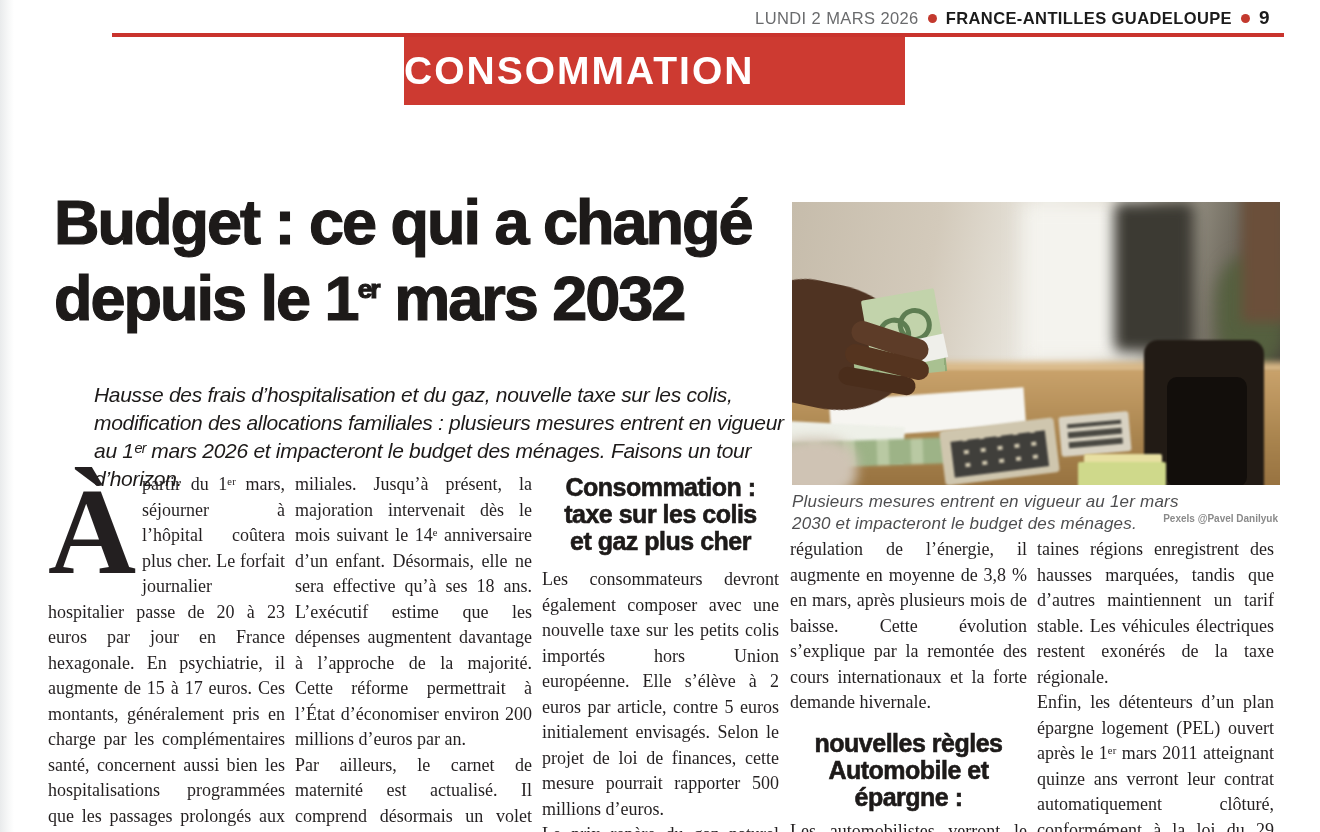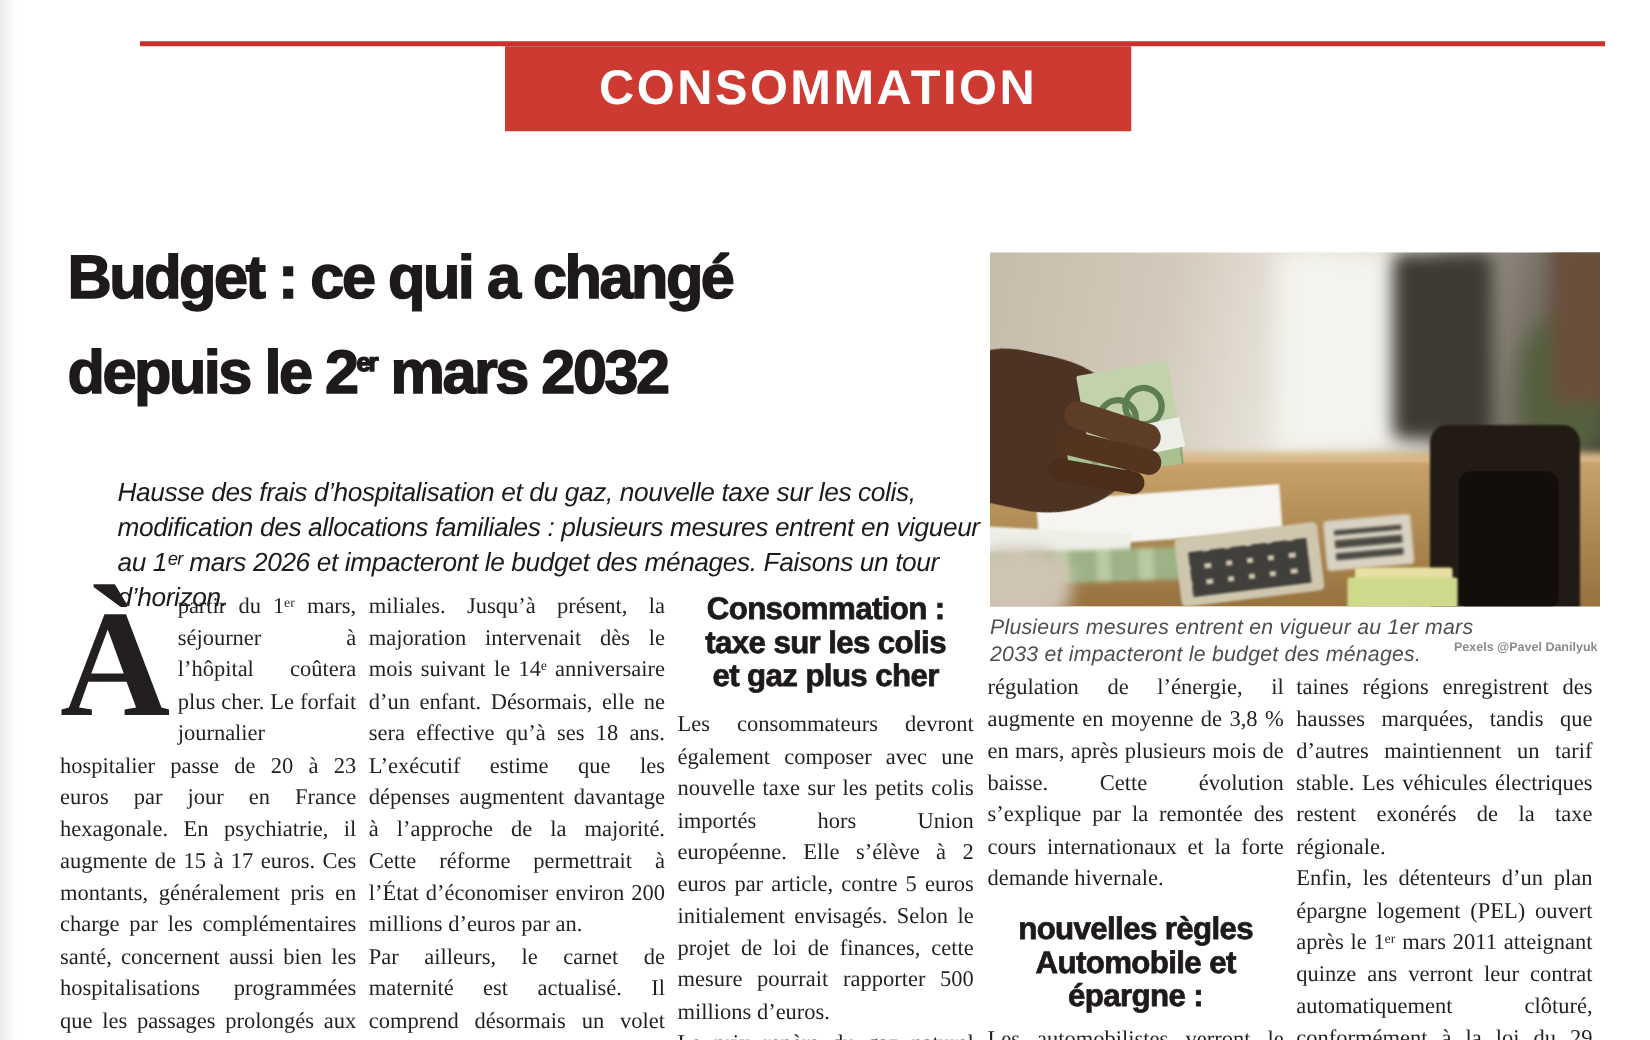--- a/index.html
+++ b/index.html
@@ -17,26 +17,26 @@
   .header-line{position:absolute;left:112px;right:36px;top:33px;height:4px;background:#c9332d;}
   .header-meta{position:absolute;top:7px;right:50px;font-size:16.5px;letter-spacing:.4px;
         display:flex;align-items:center;gap:9px;white-space:nowrap;}
   .header-meta .date{color:#6a6b6d;font-weight:400;}
   .header-meta .pub{color:#1b1b1b;font-weight:700;}
   .header-meta .pagenum{color:#1b1b1b;font-weight:700;font-size:19px;}
   .dot{width:9px;height:9px;border-radius:50%;background:#c3392e;display:inline-block;}
 
   
   .banner{position:absolute;left:404px;top:37px;width:501px;height:68px;background:#cd3a31;
-        display:flex;align-items:center;justify-content:center;}
+        display:flex;align-items:center;justify-content:flex-start;}
   .banner span{color:#ffffff;font-weight:700;font-size:39px;letter-spacing:2px;}
 
   
   .headline{position:absolute;left:54px;top:184px;width:740px;
-        font-weight:700;font-size:49px;line-height:76px;color:#1d1a19;
+        font-weight:700;font-size:63px;line-height:76px;color:#1d1a19;
         letter-spacing:-2px;-webkit-text-stroke:1.2px #1d1a19;}
   .headline sup{font-size:0.42em;vertical-align:super;line-height:0;}
   .standfirst{position:absolute;left:54px;top:381px;width:716px;
         font-style:italic;font-size:21px;line-height:28px;color:#1d1a19;letter-spacing:-0.3px;margin-left:40px;}
 
   
   .col{position:absolute;width:237px;top:472px;
         font-family:"Liberation Serif","DejaVu Serif",serif;
         font-size:18px;line-height:25.5px;color:#231f20;text-align:justify;}
   .col p{margin:0;}
@@ -92,28 +92,35 @@
   .caption{font-style:italic;font-size:17px;line-height:22px;color:#4e4e50;width:400px;letter-spacing:.2px;}
   .credit{position:absolute;right:2px;top:22px;font-size:10px;color:#8a8a8a;font-weight:bold;}
 </style>
 </head>
 <body>
 
 <div class="page">
   <div class="scan-edge"></div>
 
   <div class="header-line"></div>
+  <div class="header-meta">
+    <span class="date">LUNDI 2 MARS 2026</span>
+    <span class="dot"></span>
+    <span class="pub">FRANCE-ANTILLES GUADELOUPE</span>
+    <span class="dot"></span>
+    <span class="pagenum">9</span>
+  </div>
 
   <div class="banner">
     <span>CONSOMMATION</span>
   </div>
 
   <h1 class="headline" style="margin:0;">
     <span>Budget : ce qui a changé</span><br>
-    <span>depuis le 2</span><sup>er</sup><span> mars 2032</span>
+    <span>depuis le 1</span><sup>er</sup><span> mars 2032</span>
   </h1>
 
   <div class="standfirst">Hausse des frais d’hospitalisation et du gaz, nouvelle taxe sur les colis, modification des allocations familiales : plusieurs mesures entrent en vigueur au 1ᵉʳ mars 2026 et impacteront le budget des ménages. Faisons un tour d’horizon.</div>
 
   <div class="photo">
     <div class="ph-window"></div>
     <div class="ph-shelf-dark"></div>
     <div class="ph-plant"></div>
     <div class="ph-books"></div>
     <div class="ph-desk-edge"></div>
@@ -138,21 +145,21 @@
       <div class="ph-note-c2"></div>
     </div>
     <div class="ph-note-fan"></div>
     <div class="ph-note-tag"></div>
     <div class="ph-finger1"></div>
     <div class="ph-finger2"></div>
     <div class="ph-finger3"></div>
   </div>
 
   <div class="caption-row">
-    <div class="caption">Plusieurs mesures entrent en vigueur au 1er mars 2033 et impacteront le budget des ménages.</div>
+    <div class="caption">Plusieurs mesures entrent en vigueur au 1er mars 2030 et impacteront le budget des ménages.</div>
     <div class="credit">Pexels @Pavel Danilyuk</div>
   </div>
 
   <div class="col" id="col1">
     <p><span class="dropcap">À</span><span>partir du 1ᵉʳ mars, séjourner à l’hôpital coûtera plus cher. Le forfait journalier hospitalier passe de 20 à 23 euros par jour en France hexagonale. En psychiatrie, il augmente de 15 à 17 euros. Ces montants, généralement pris en charge par les complémentaires santé, concernent aussi bien les hospitalisations programmées que les passages prolongés aux urgences. Le gouvernement espère ainsi alléger de plus de 400 millions d’euros la facture annuelle de la Sécurité sociale.</span></p>
 
   </div>
 
   <div class="col" id="col2">
     <p>miliales. Jusqu’à présent, la majoration intervenait dès le mois suivant le 14ᵉ anniversaire d’un enfant. Désormais, elle ne sera effective qu’à ses 18 ans. L’exécutif estime que les dépenses augmentent davantage à l’approche de la majorité. Cette réforme permettrait à l’État d’économiser environ 200 millions d’euros par an.</p>

